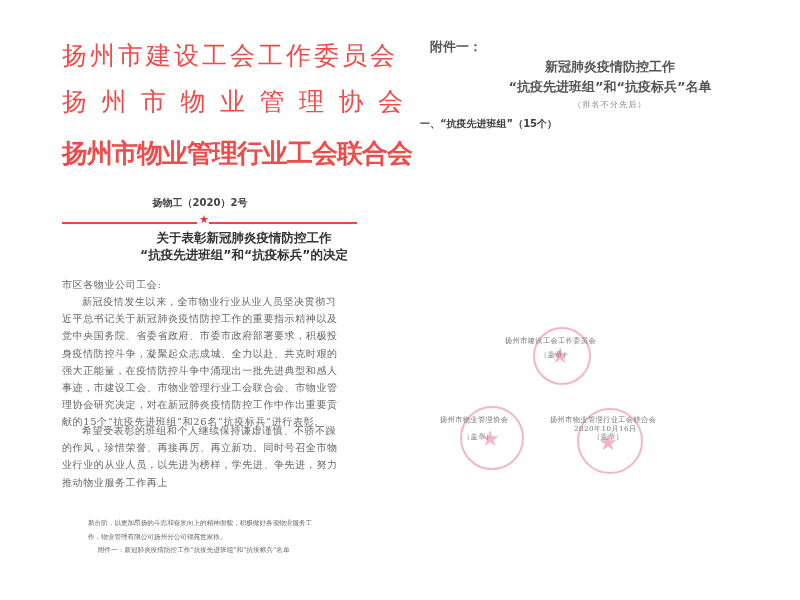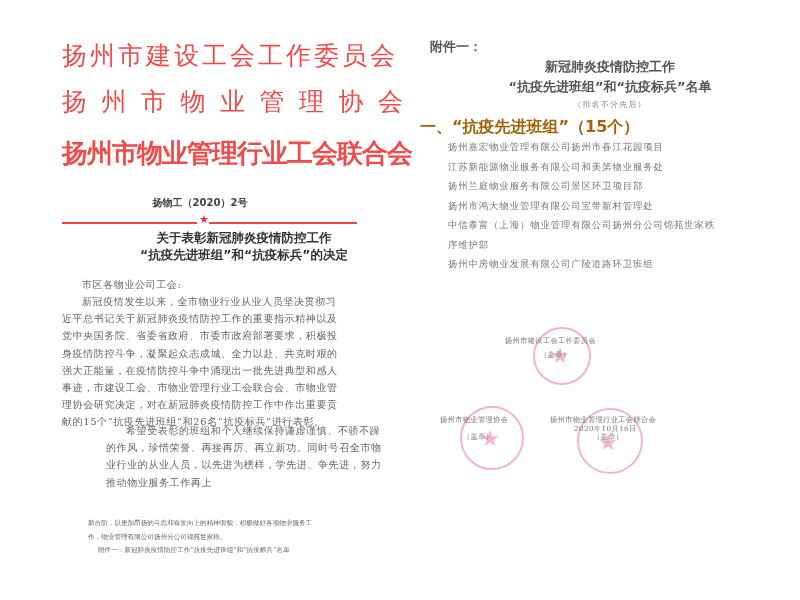--- a/index.html
+++ b/index.html
@@ -22,36 +22,36 @@
   .divider.l { left:62px; width:135px; }
   .divider.r { left:209px; width:148px; }
   .star { position:absolute; top:213px; left:198px; width:12px; text-align:center; color:#ea3333; font-size:11px; line-height:14px; }
 
   .title { position:absolute; left:0; width:400px; text-align:center; font-family:"DejaVu Sans", sans-serif;
            font-weight:bold; color:#333; font-size:12.5px;padding-left:44px; }
   .t1 { top:230px; } .t2 { top:247px; }
 
   .body-text { position:absolute; left:62px; width:280px; font-size:10px; line-height:17.2px; color:#666;
                letter-spacing:0.6px; }
-  .salutation { top:276px;margin-left:20px; }
+  .salutation { top:276px; }
   .para { text-indent:2em; }
   .p1 { top:293px; }
-  .p2 { top:464px;margin-left:44px; }
+  .p2 { top:464px; }
 
   .tail { position:absolute; left:88px; width:225px; font-size:6.6px; line-height:13.5px; color:#666; }
   .tail-1 { top:517px; }
   .att { position:absolute; left:98px; width:230px; font-size:6.6px; line-height:13.5px; color:#666; }
   .att-1 { top:544px; }
 
   
   .r-label { position:absolute; top:38px; left:30px; font-family:Liberation Sans, sans-serif; font-weight:bold; font-size:13px; color:#555; }
   .r-title { position:absolute; left:0; width:400px; text-align:center; font-family:"DejaVu Sans", sans-serif; font-size:13px; color:#555; font-weight:bold; }
   .rt1 { top:58px; left:10px; } .rt2 { top:78px; left:10px; }
   .r-note { position:absolute; top:99px; left:10px; width:400px; text-align:center; font-size:8px; color:#888; letter-spacing:1.2px; }
-  .r-section { position:absolute; top:117px; left:20px; font-family:"DejaVu Sans", sans-serif; font-weight:bold; font-size:16px; color:#a16207; }
+  .r-section { position:absolute; top:117px; left:20px; font-family:"DejaVu Sans", sans-serif; font-weight:bold; font-size:10px; color:#404040; }
   .r-list { position:absolute; top:137px; left:48px; width:300px; font-size:9.4px; line-height:19.5px; color:#777; letter-spacing:0.9px; }
   .r-list div { white-space:nowrap; }
 
   .sig { position:absolute; font-size:7.2px; color:#777; white-space:nowrap; letter-spacing:0.4px; }
   .seal { position:absolute; border:2px solid rgba(236,120,150,0.55); border-radius:50%; }
   .seal-star { position:absolute; color:rgba(236,120,150,0.55); font-size:22px; line-height:22px; text-align:center; }
 </style>
 </head>
 <body>
 
@@ -82,29 +82,20 @@
   <div class="att att-1">附件一：新冠肺炎疫情防控工作“抗疫先进班组”和“抗疫标兵”名单</div>
 </div>
 
 <div class="page right">
   <div class="r-label">附件一：</div>
   <div class="r-title rt1">新冠肺炎疫情防控工作</div>
   <div class="r-title rt2">“抗疫先进班组”和“抗疫标兵”名单</div>
   <div class="r-note">（排名不分先后）</div>
   <div class="r-section">一、“抗疫先进班组”（15个）</div>
 
-  <div class="r-list">
-    <div>扬州嘉宏物业管理有限公司扬州市春江花园项目</div>
-    <div>江苏新能源物业服务有限公司和美第物业服务处</div>
-    <div>扬州兰庭物业服务有限公司景区环卫项目部</div>
-    <div>扬州市鸿大物业管理有限公司宝带新村管理处</div>
-    <div>中信泰富（上海）物业管理有限公司扬州分公司锦苑世家秩</div>
-    <div>序维护部</div>
-    <div>扬州中房物业发展有限公司广陵道路环卫班组</div>
-  </div>
 
   <div class="seal" style="left:133px; top:327px; width:54px; height:54px;"></div>
   <div class="seal-star" style="left:149px; top:345px; width:22px;">★</div>
   <div class="sig" style="left:105px; top:336px;">扬州市建设工会工作委员会</div>
   <div class="sig" style="left:140px; top:350px;">（盖章）</div>
 
   <div class="seal" style="left:60px; top:406px; width:60px; height:60px;"></div>
   <div class="seal-star" style="left:77px; top:428px; width:26px;">★</div>
   <div class="sig" style="left:40px; top:415px;">扬州市物业管理协会</div>
   <div class="sig" style="left:63px; top:432px;">（盖章）</div>

